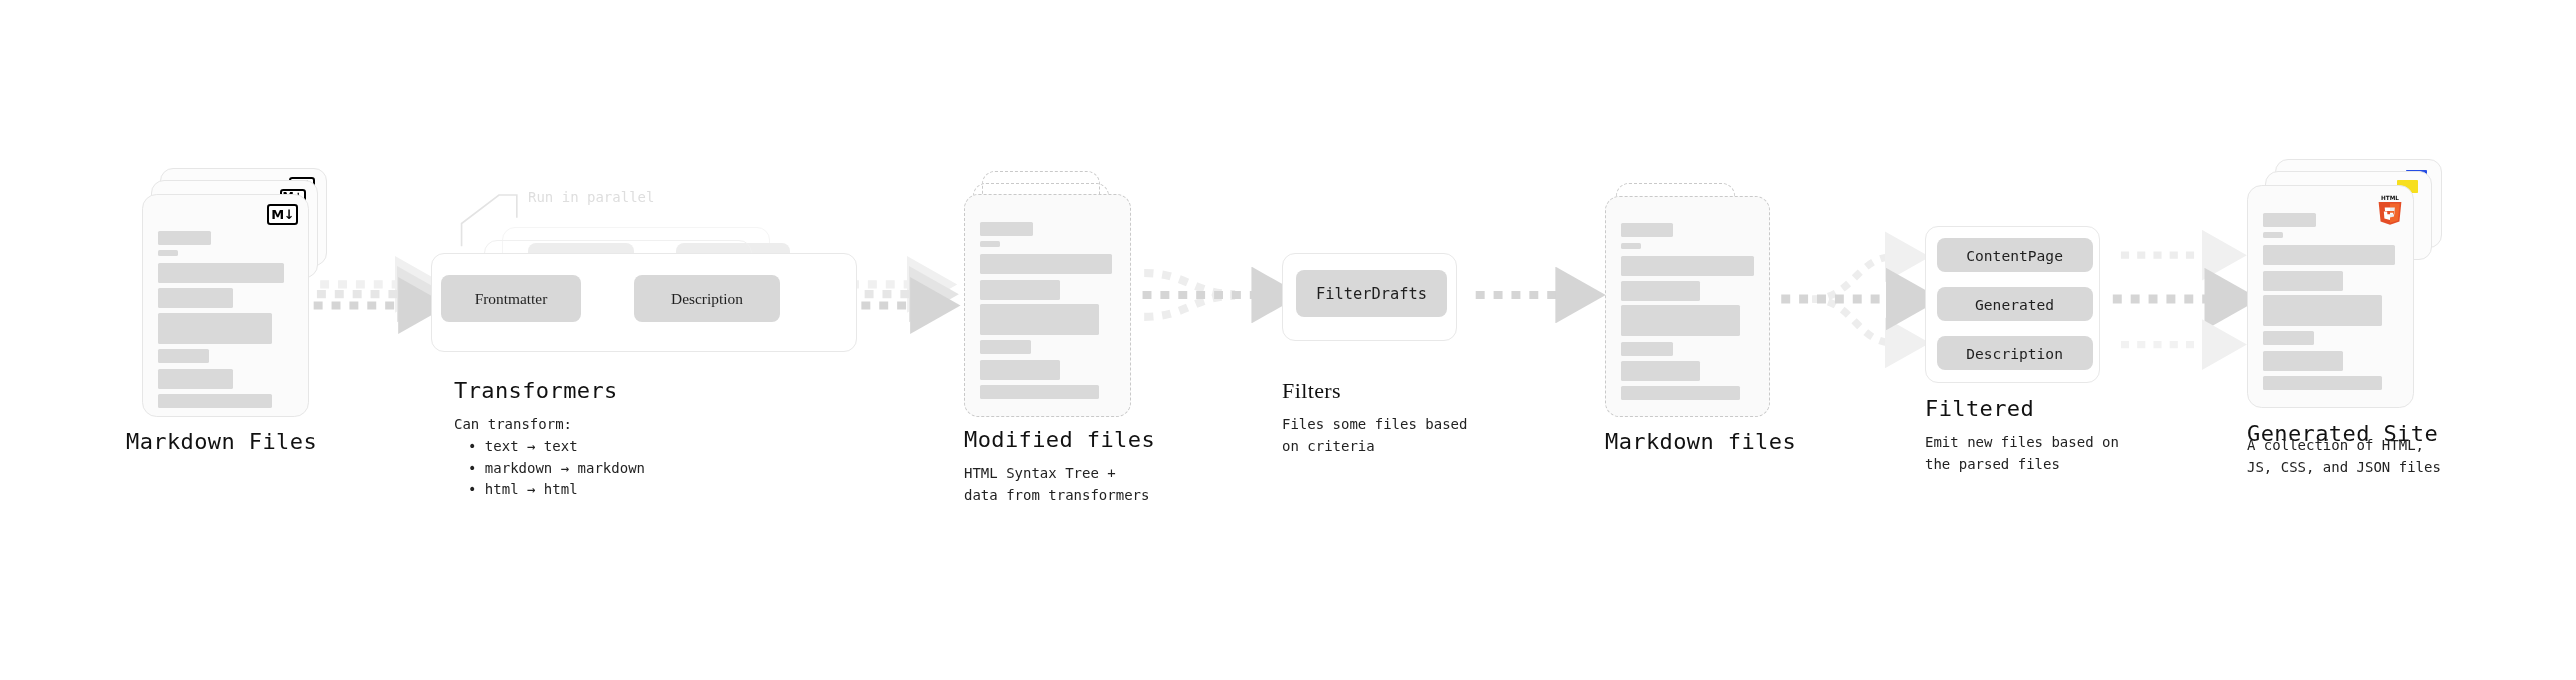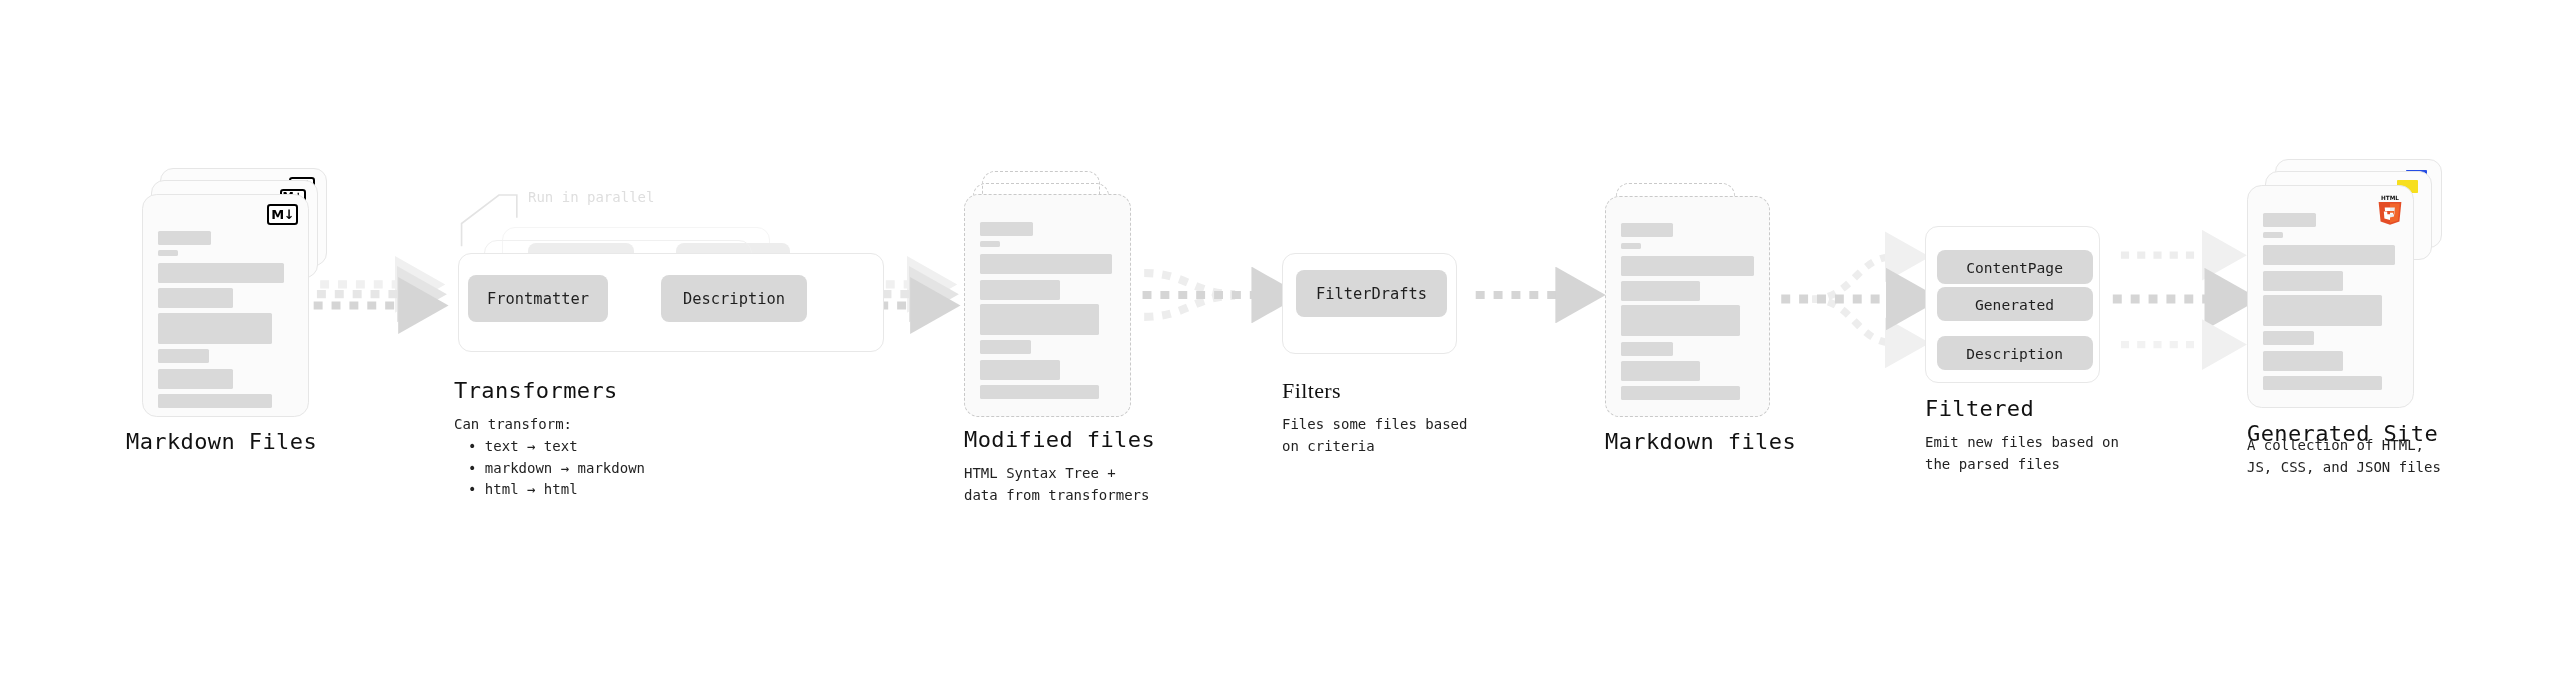--- a/index.html
+++ b/index.html
@@ -239,21 +239,21 @@
       <div class="pill g2" style="left:25px; top:17px; width:106px; height:37px;">&nbsp;</div>
       <div class="pill g2" style="left:173px; top:17px; width:114px; height:37px;">&nbsp;</div>
     </div>
 
     <svg class="arrows" width="2576" height="681" viewBox="0 0 3170 838">
       <line x1="756" y1="343" x2="796" y2="343" stroke="#ececec" stroke-width="3" marker-end="url(#ah3)"></line>
       <line x1="752" y1="359" x2="792" y2="359" stroke="#e6e6e6" stroke-width="3" marker-end="url(#ah3)"></line>
       <line x1="748" y1="375" x2="800" y2="375" stroke="#d8d8d8" stroke-width="3" marker-end="url(#ah)"></line>
     </svg>
 
-    <div class="panel" style="left:458px; top:253px; width:426px; height:99px;">
+    <div class="panel" style="left:431px; top:253px; width:426px; height:99px;font-family:Liberation Serif, serif;">
       <div class="pill" style="left:9px; top:21px; width:140px; height:47px;">Frontmatter</div>
       <div class="pill" style="left:202px; top:21px; width:146px; height:47px;">Description</div>
     </div>
 
     <div class="title" style="left:454px; top:378px;">Transformers</div>
     <div class="sub" style="left:454px; top:414px;">Can transform:</div>
     <div class="bullets" style="left:468px; top:436px;text-align:right;">• text → text</div>
     <div class="bullets" style="left:468px; top:458px;">• markdown → markdown</div>
     <div class="bullets" style="left:468px; top:479px;">• html → html</div>
   </div>
@@ -272,21 +272,21 @@
       <div class="skel" style="left:15.4px; top:165px; width:80px;  height:19.5px;"></div>
       <div class="skel" style="left:15.4px; top:190px; width:119px; height:14px;"></div>
     </div>
 
     <div class="title" style="left:964px; top:427px;">Modified files</div>
     <div class="sub" style="left:964px; top:463px;">HTML Syntax Tree +
 data from transformers</div>
   </div>
 
   <div class="node">
-    <div class="panel" style="left:1282px; top:253px; width:175px; height:101px;">
+    <div class="panel" style="left:1282px; top:253px; width:175px; height:88px;">
       <div class="pill" style="left:13px; top:16.3px; width:151px; height:47px;">FilterDrafts</div>
     </div>
     <div class="title" style="left:1282px; top:378px;font-family:Liberation Serif, serif;">Filters</div>
     <div class="sub" style="left:1282px; top:414px;">Files some files based
 on criteria</div>
   </div>
 
   <div class="node">
     <div class="doc dashed" style="left:1616px; top:183px; width:119px; height:65px; border-radius:13px; background:transparent;"></div>
 
@@ -299,21 +299,21 @@
       <div class="skel" style="left:15.4px; top:145px; width:52px;  height:14px;"></div>
       <div class="skel" style="left:15.4px; top:164px; width:79px;  height:19.5px;"></div>
       <div class="skel" style="left:15.4px; top:189px; width:119px; height:14px;"></div>
     </div>
 
     <div class="title" style="left:1605px; top:429px;">Markdown files</div>
   </div>
 
   <div class="node">
     <div class="panel" style="left:1925px; top:226px; width:175px; height:157px;">
-      <div class="pill" style="left:10.6px; top:11.4px; width:156px; height:34px; font-size:14.6px;margin-top:12px;">ContentPage</div>
+      <div class="pill" style="left:10.6px; top:11.4px; width:156px; height:34px; font-size:14.6px;">ContentPage</div>
       <div class="pill" style="left:10.6px; top:60px; width:156px; height:34px; font-size:14.6px;">Generated</div>
       <div class="pill" style="left:10.6px; top:109px; width:156px; height:34px; font-size:14.6px;">Description</div>
     </div>
     <div class="title" style="left:1925px; top:396px;">Filtered</div>
     <div class="sub" style="left:1925px; top:432px;">Emit new files based on
 the parsed files</div>
   </div>
 
   <div class="node">
 

